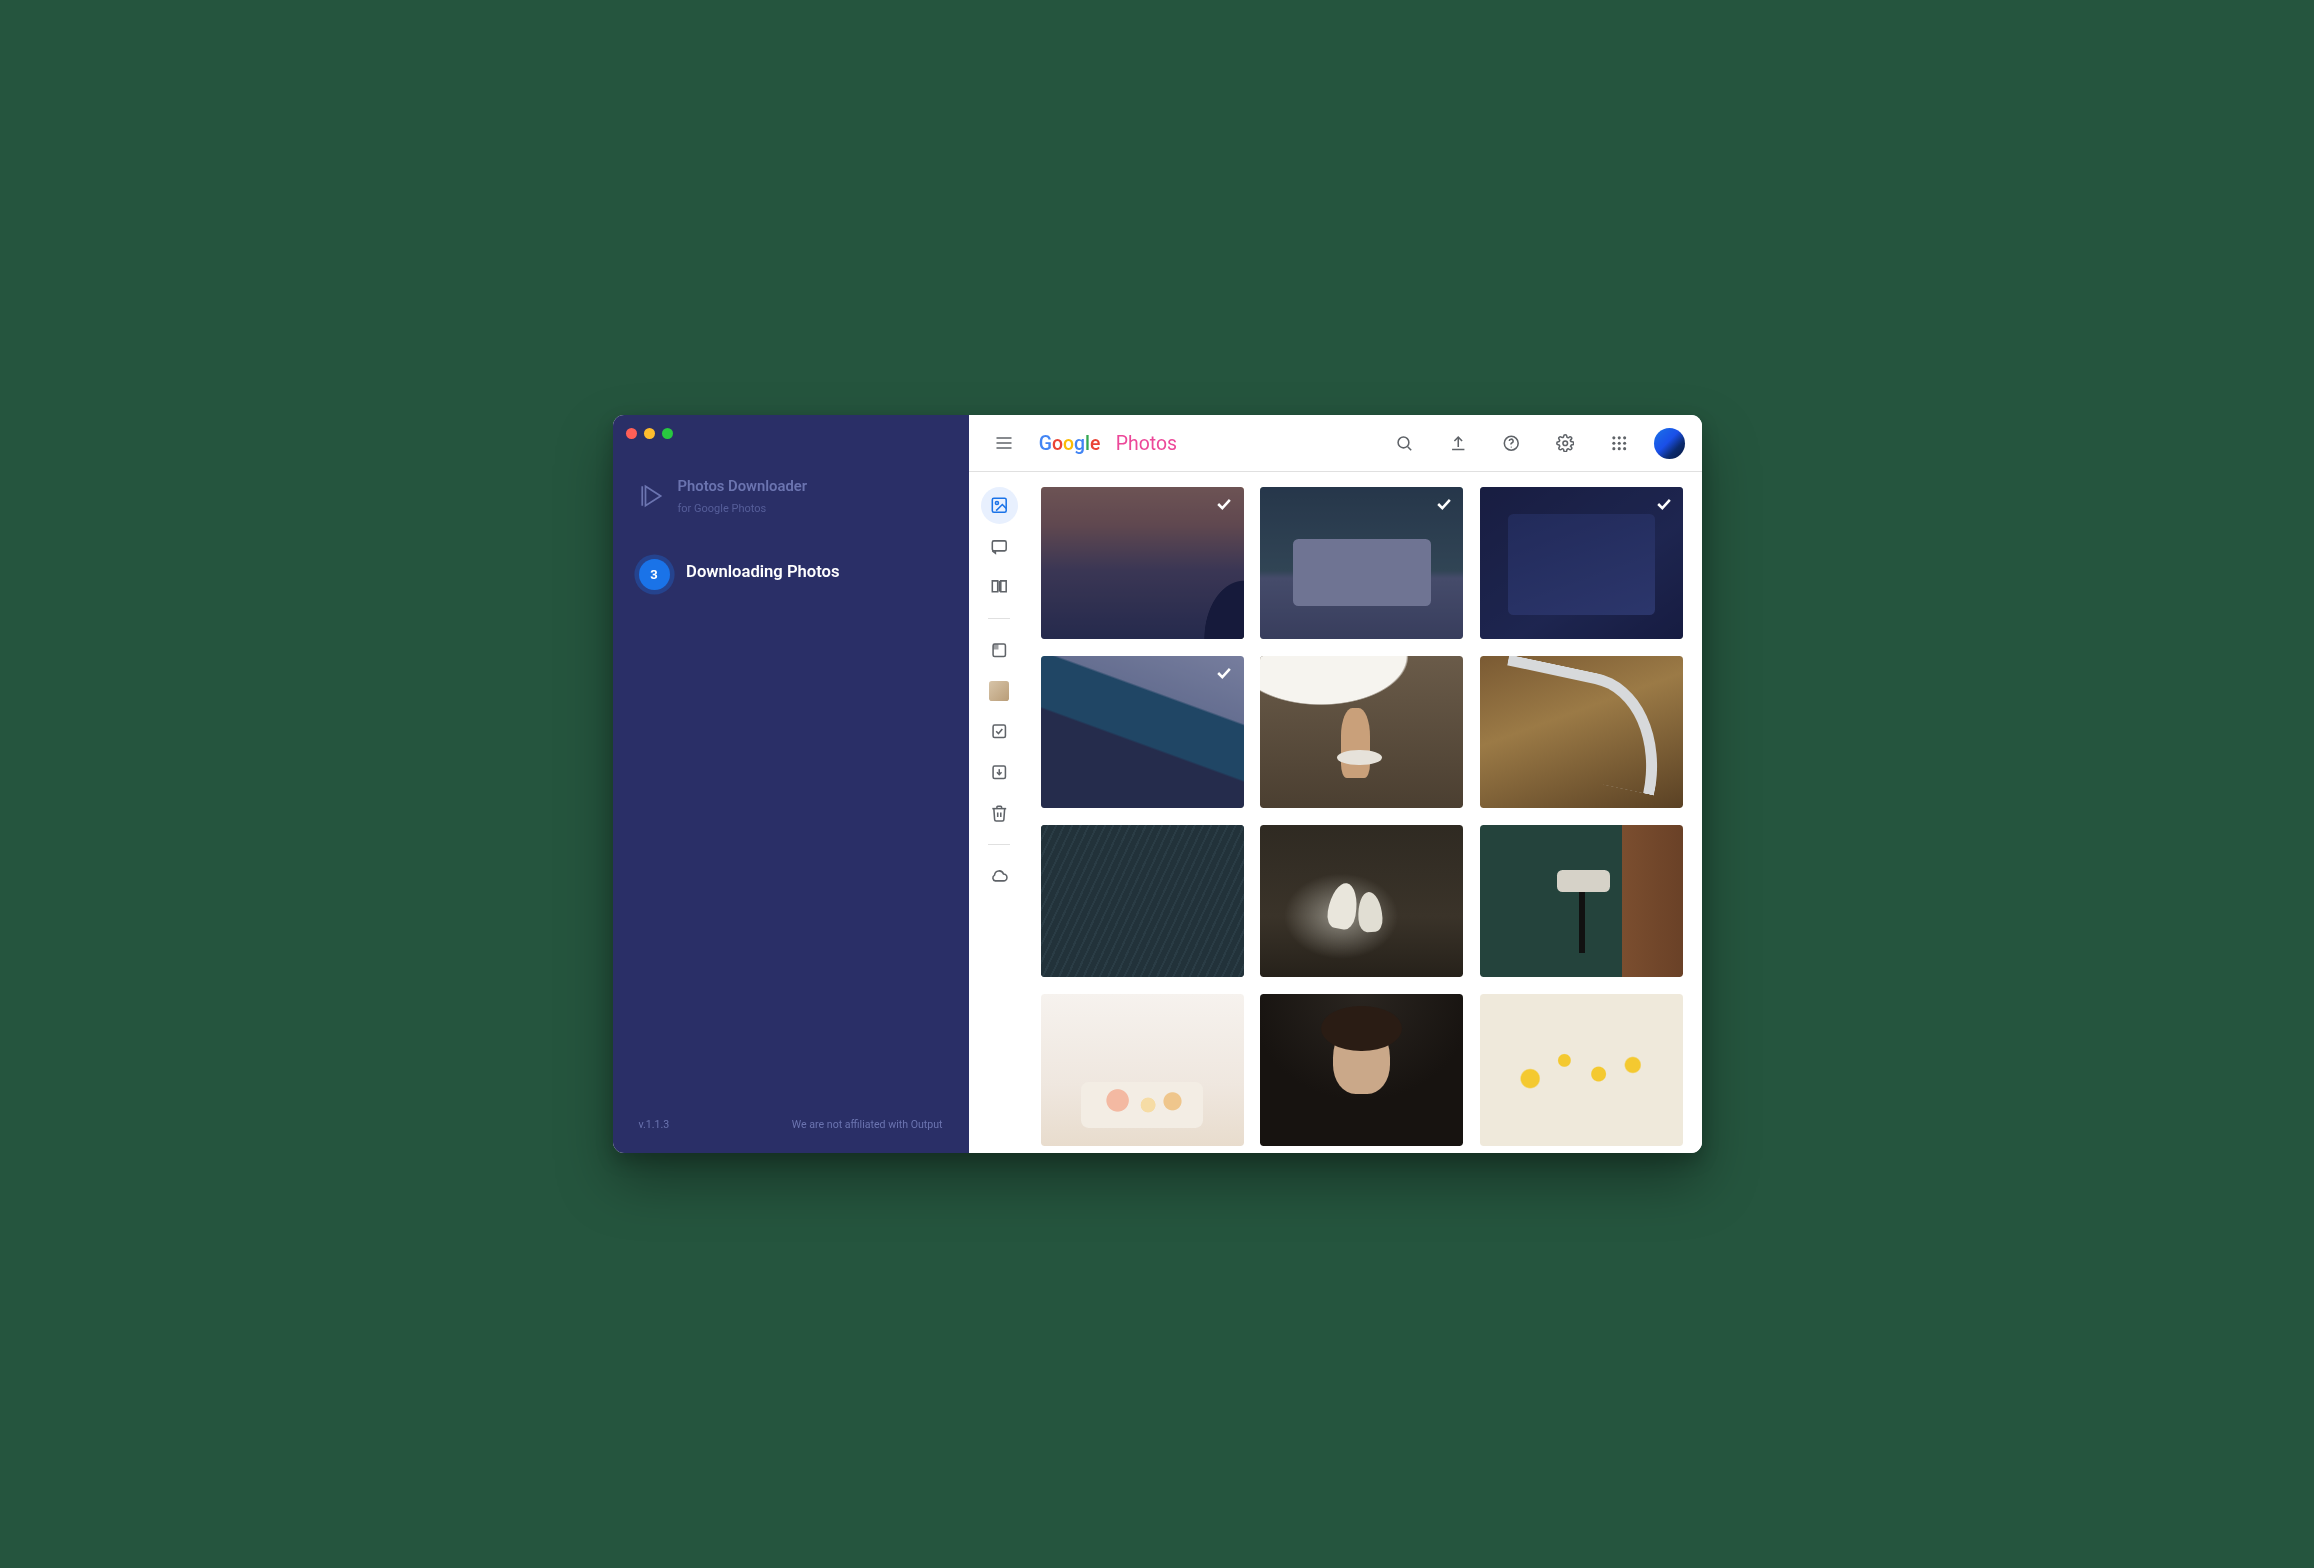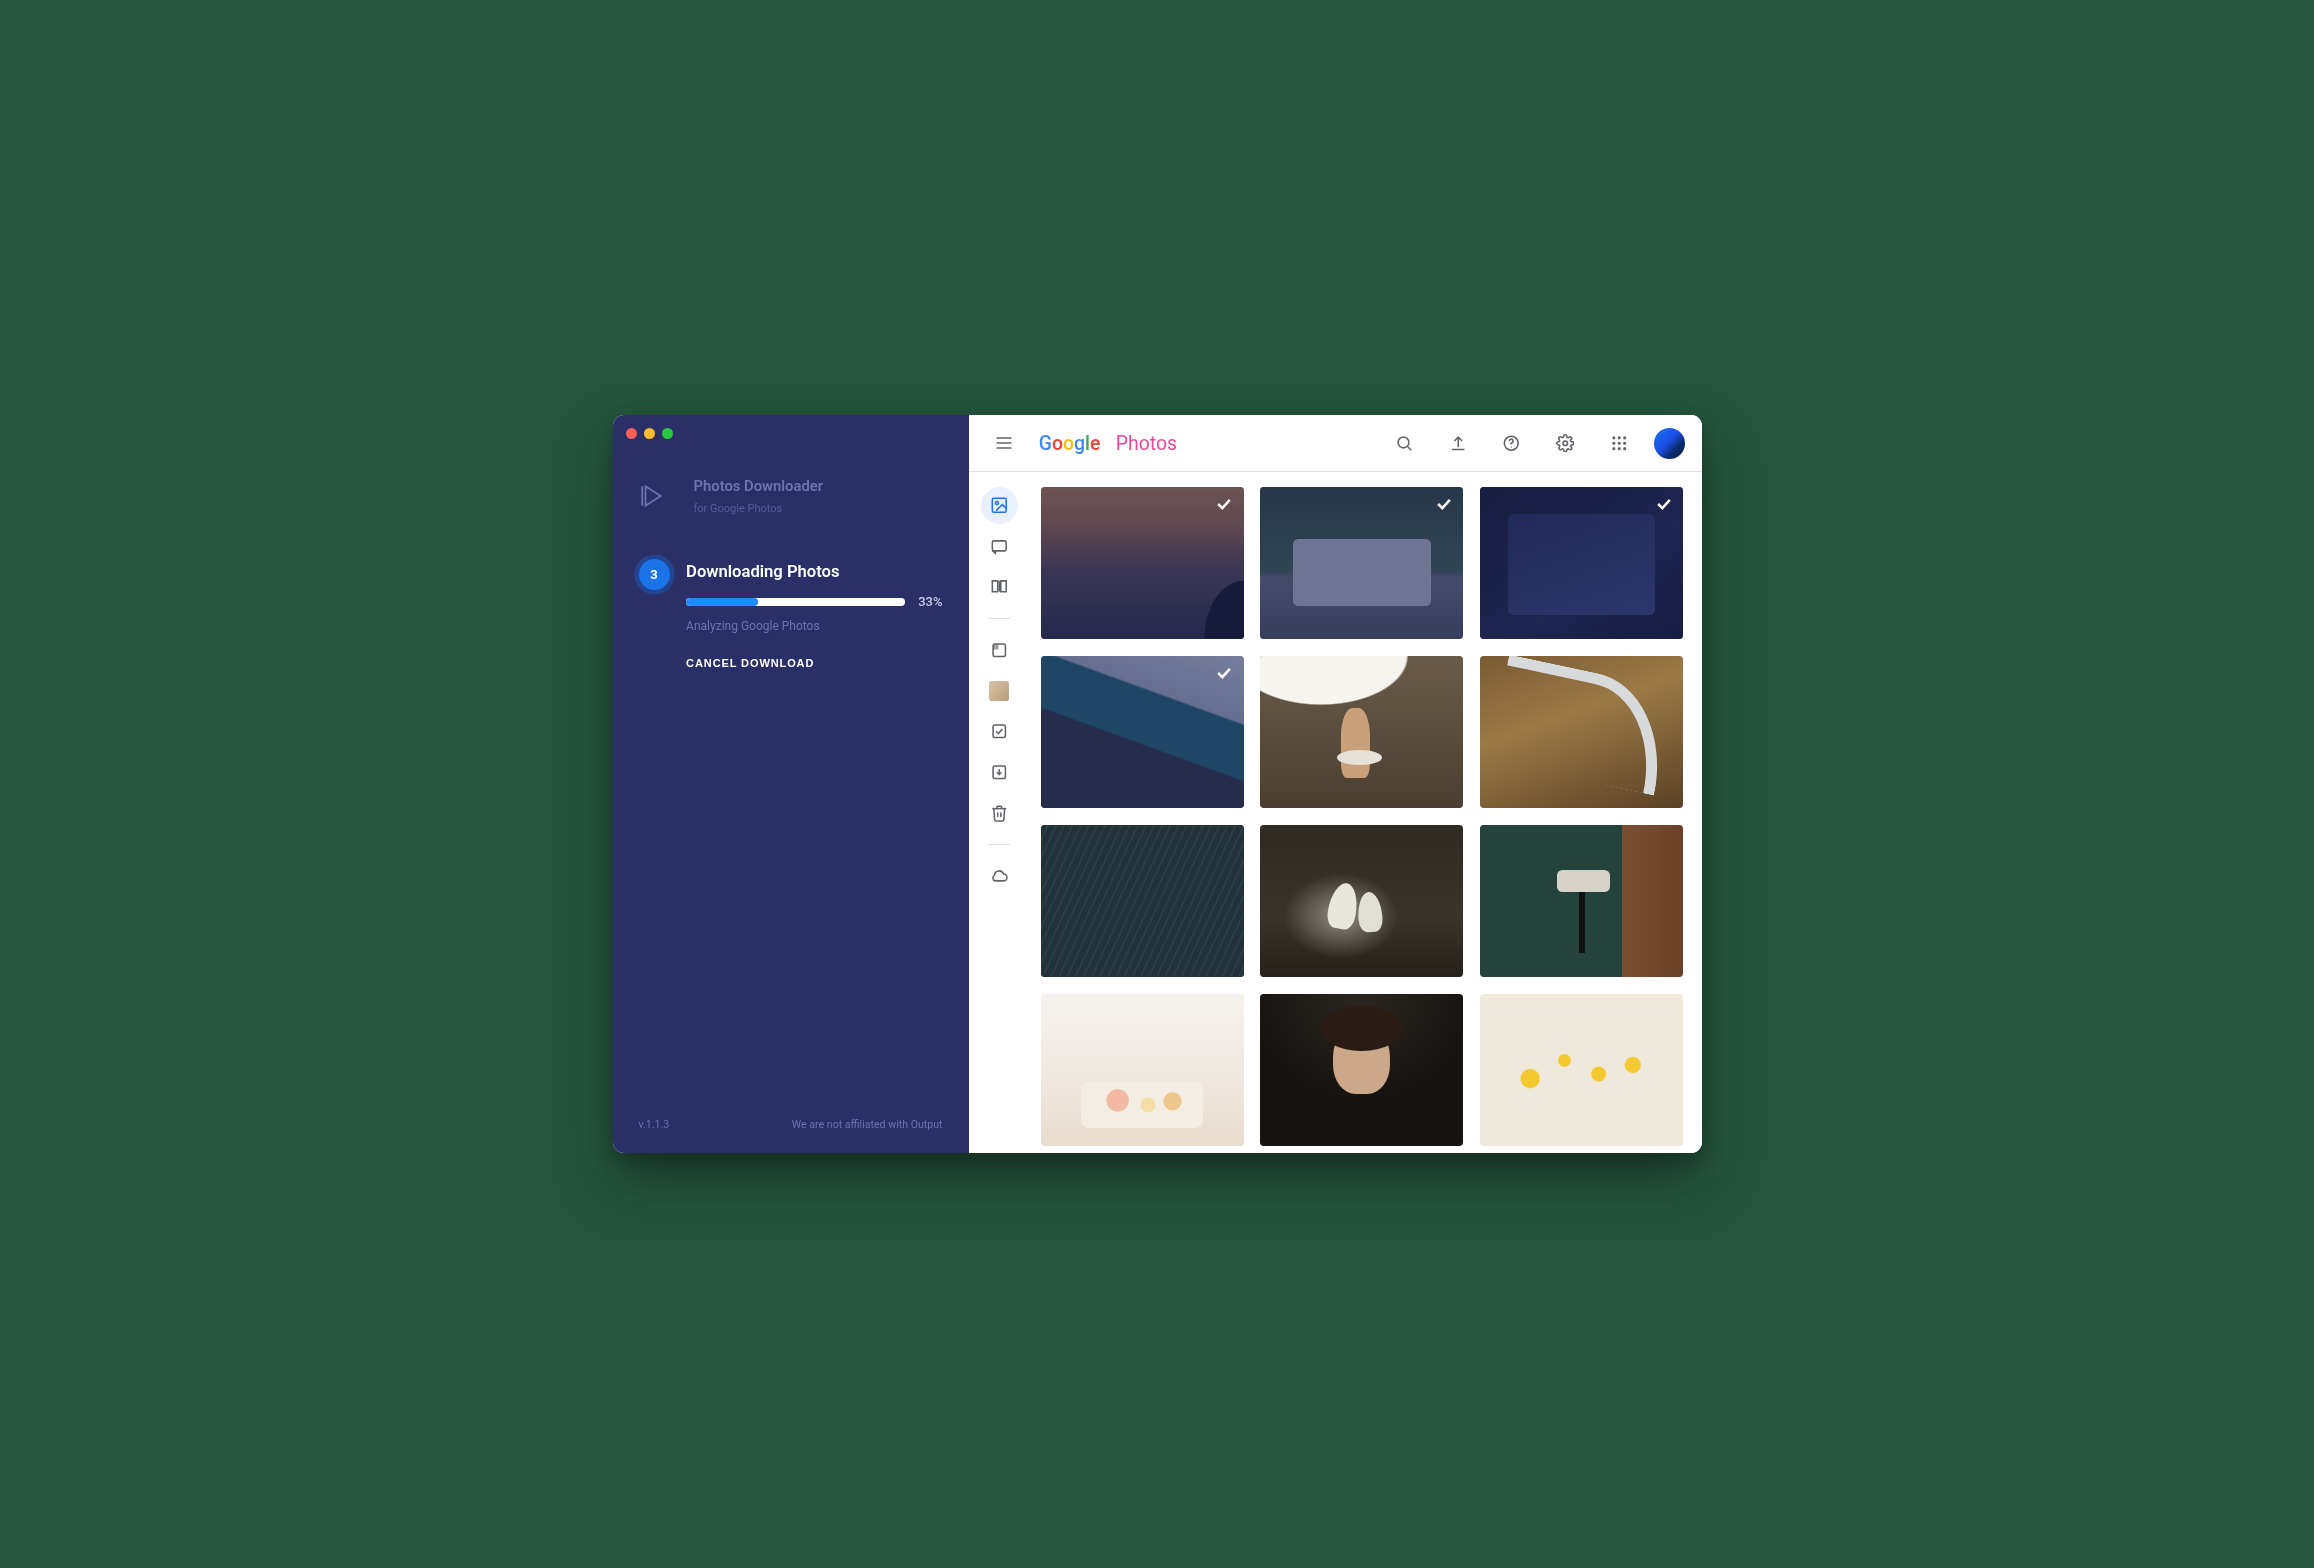--- a/index.html
+++ b/index.html
@@ -51,21 +51,21 @@
   .traffic-lights {
     position: absolute; top: 13px; left: 13px;
     display: flex; gap: 7.4px;
   }
   .tl-dot { width: 11px; height: 11px; border-radius: 50%; }
   .tl-close   { background: #ff5f57; }
   .tl-min     { background: #febc2e; }
   .tl-zoom    { background: #28c840; }
 
   .brand {
-    display: flex; align-items: center; gap: 29px;
+    display: flex; align-items: center; gap: 13px;
     padding: 63px 26px 0 26px;
   }
   .brand .logo {
     width: 26px; height: 26px; flex-shrink: 0;
     color: var(--sidebar-muted);
   }
   .brand .titles .t1 { font-size: 14.8px; font-weight: 600; color: var(--sidebar-muted); line-height: 1.2; }
   .brand .titles .t2 { font-size: 11px; color: #565e9a; margin-top: 6px; }
 
   .steps {
@@ -271,30 +271,20 @@
       <div class="steps">
 
 
 
         <div class="step-row">
           <div class="step-bubble active">
             <span>3</span>
           </div>
           <div style="flex:1">
             <div class="step-label active">Downloading Photos</div>
-            <div class="progress-block">
-              <div class="progress-row">
-                <div class="progress-bar-outer">
-                  <div class="progress-bar-inner" style="width:33%"></div>
-                </div>
-                <span class="progress-pct">33%</span>
-              </div>
-              <div class="progress-status">Analyzing Google Photos</div>
-              <button class="cancel-btn">CANCEL DOWNLOAD</button>
-            </div>
           </div>
         </div>
 
       </div>
 
       <div class="sidebar-footer">
         <span>v.1.1.3</span>
         <span>We are not affiliated with Output</span>
       </div>
     </aside>

